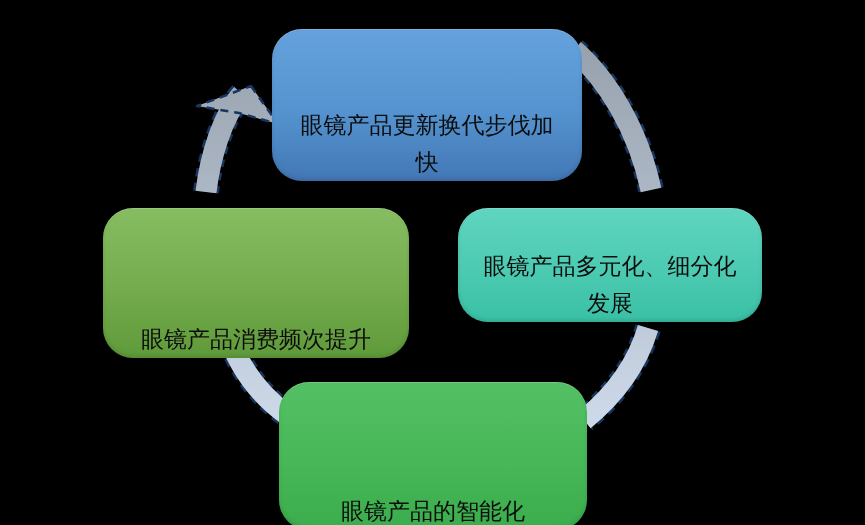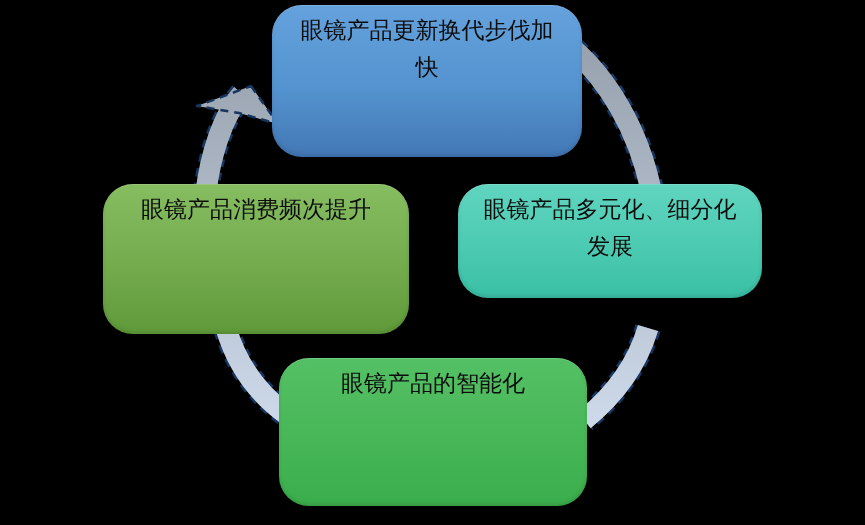--- a/index.html
+++ b/index.html
@@ -19,30 +19,31 @@
     position: absolute;
     left: 0;
     top: 0;
     z-index: 0;
   }
   .cycle-node {
     position: absolute;
     z-index: 2;
     border-radius: 30px;
     display: flex;
-    align-items: flex-start;
+    align-items: flex-end;
     justify-content: center;
     text-align: center;
     color: #0c0c0c;
     font-size: 23px;
     line-height: 37px;
     white-space: pre-line;
-    padding: 7px 8px;
+    padding: 0 8px;
     box-sizing: border-box;
     box-shadow: inset 0 1px 0 rgba(255,255,255,0.18), inset 0 -2px 4px rgba(0,0,0,0.12);
+    margin-top: 24px;
   }
   .node-top {
     left: 272px; top: 5px; width: 310px; height: 152px;
     background: linear-gradient(180deg, #65a2dd 0%, #5493cf 55%, #4277b5 100%);
   }
   .node-right {
     left: 458px; top: 184px; width: 304px; height: 114px;
     background: linear-gradient(180deg, #60d5bf 0%, #4ccab2 55%, #39c0a5 100%);
   }
   .node-bottom {

